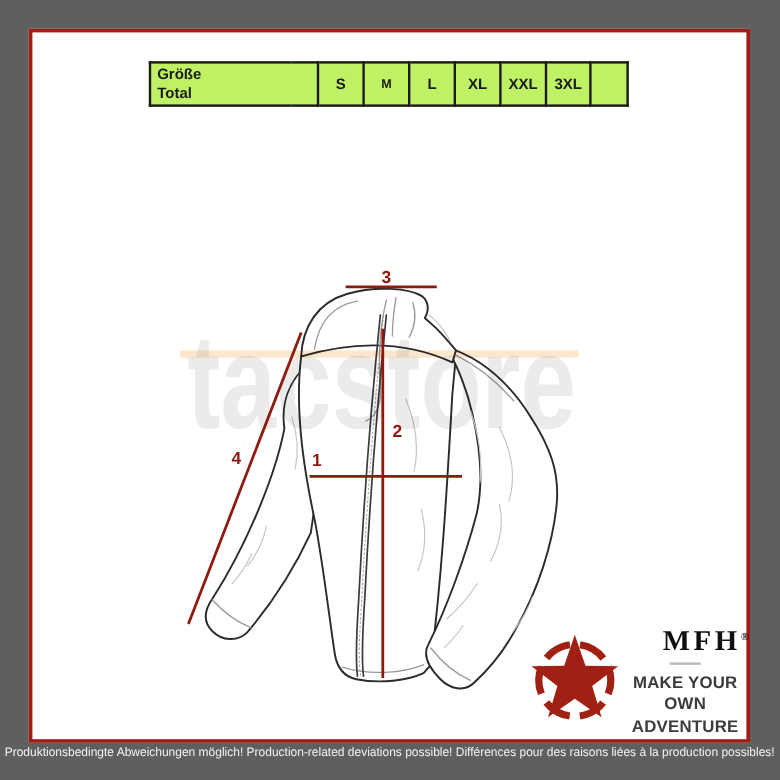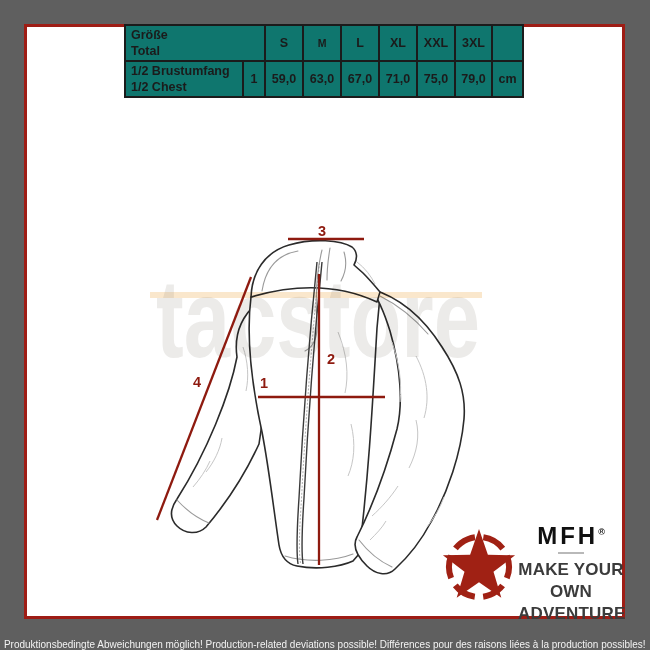--- a/index.html
+++ b/index.html
@@ -7,53 +7,53 @@
     width:650px;height:650px;position:relative;overflow:hidden;
     font-family:"Liberation Sans",sans-serif;background:#5f5f5f;
   }
   .frame{position:absolute;inset:0;background:#5f5f5f;}
   .content{
     position:absolute;left:24px;top:24px;width:601px;height:595px;
     box-sizing:border-box;background:#ffffff;border:3px solid #9e1d15;z-index:1;
   }
   
   table.size{
-    position:absolute;left:124px;top:24px;width:400px;z-index:6;
-    border-collapse:collapse;table-layout:fixed;background:#0f766e;
+    position:absolute;left:124px;top:51px;width:400px;z-index:6;
+    border-collapse:collapse;table-layout:fixed;background:#bef264;
   }
   table.size td,table.size th{
     border:2px solid #1b1b1b;font-weight:bold;color:#1b1b1b;
     font-size:12.5px;text-align:center;vertical-align:middle;padding:0;height:34px;
   }
   table.size .lbl{text-align:left;padding-left:5px;line-height:1.3;}
   table.size .m-small{font-size:10.5px;}
   
   svg.layer{position:absolute;left:0;top:0;width:650px;height:650px;pointer-events:none;}
   #jacket-svg{z-index:2;}
   #watermark-svg{z-index:3;mix-blend-mode:multiply;}
   #measure-svg{z-index:4;}
   .measure-label{font-family:"Liberation Sans",sans-serif;font-size:14.5px;font-weight:bold;fill:#8e1a0f;}
   
   #logo-star{position:absolute;left:436px;top:524px;width:86px;height:86px;z-index:5;}
   .logo-text{
     position:absolute;left:518px;top:523px;width:106px;z-index:5;text-align:center;
   }
   .brand{
-    font-family:Liberation Sans, sans-serif;font-weight:bold;font-size:24px;
-    letter-spacing:3px;color:#101010;line-height:1.05;white-space:nowrap;
+    font-family:Liberation Serif, serif;font-weight:bold;font-size:24px;
+    letter-spacing:3px;color:#101010;line-height:1.05;white-space:nowrap;text-align:right;
   }
   .brand sup{font-size:9px;letter-spacing:0;vertical-align:super;}
   .logo-divider{width:26px;height:2px;background:#b9b9b9;margin:4px auto 5px auto;}
   .tagline{
-    font-weight:bold;font-size:17px;color:#3b3b3b;line-height:1.3;letter-spacing:0.2px;
+    font-weight:bold;font-size:14px;color:#3b3b3b;line-height:1.3;letter-spacing:0.2px;
   }
   
   .footer-bar{
     position:absolute;left:0;right:0;top:622px;height:28px;z-index:2;
-    display:flex;align-items:flex-end;justify-content:center;
+    display:flex;align-items:flex-start;justify-content:center;
   }
   .footer-bar span{
     color:#f3f3f3;font-size:10.3px;white-space:nowrap;
     transform:scaleX(.97);transform-origin:center;
   }
 </style>
 </head>
 <body>
 
 <div class="frame"></div>
@@ -141,34 +141,20 @@
       <div>Total</div>
     </th>
     <th>S</th>
     <th class="m-small">M</th>
     <th>L</th>
     <th>XL</th>
     <th>XXL</th>
     <th>3XL</th>
     <th></th>
   </tr>
-  <tr>
-    <td class="lbl">
-      <div>1/2 Brustumfang</div>
-      <div>1/2 Chest</div>
-    </td>
-    <td>1</td>
-    <td>59,0</td>
-    <td>63,0</td>
-    <td>67,0</td>
-    <td>71,0</td>
-    <td>75,0</td>
-    <td>79,0</td>
-    <td>cm</td>
-  </tr>
 </tbody>
   </table>
 
 <svg id="logo-star" viewBox="0 0 86 86">
   <circle cx="43" cy="43" r="30" fill="none" stroke="#a02114" stroke-width="6" stroke-dasharray="23 8.4" transform="rotate(-22 43 43)"></circle>
   <polygon fill="#a02114" points="43,5 51.9,30.7 79.1,31.3 57.5,47.7 65.3,73.7 43,58.2 20.7,73.7 28.5,47.7 6.9,31.3 34.1,30.7"></polygon>
 </svg>
 <div class="logo-text">
   <div class="brand"><span>MFH</span><sup>®</sup></div>
   <div class="logo-divider"></div>

